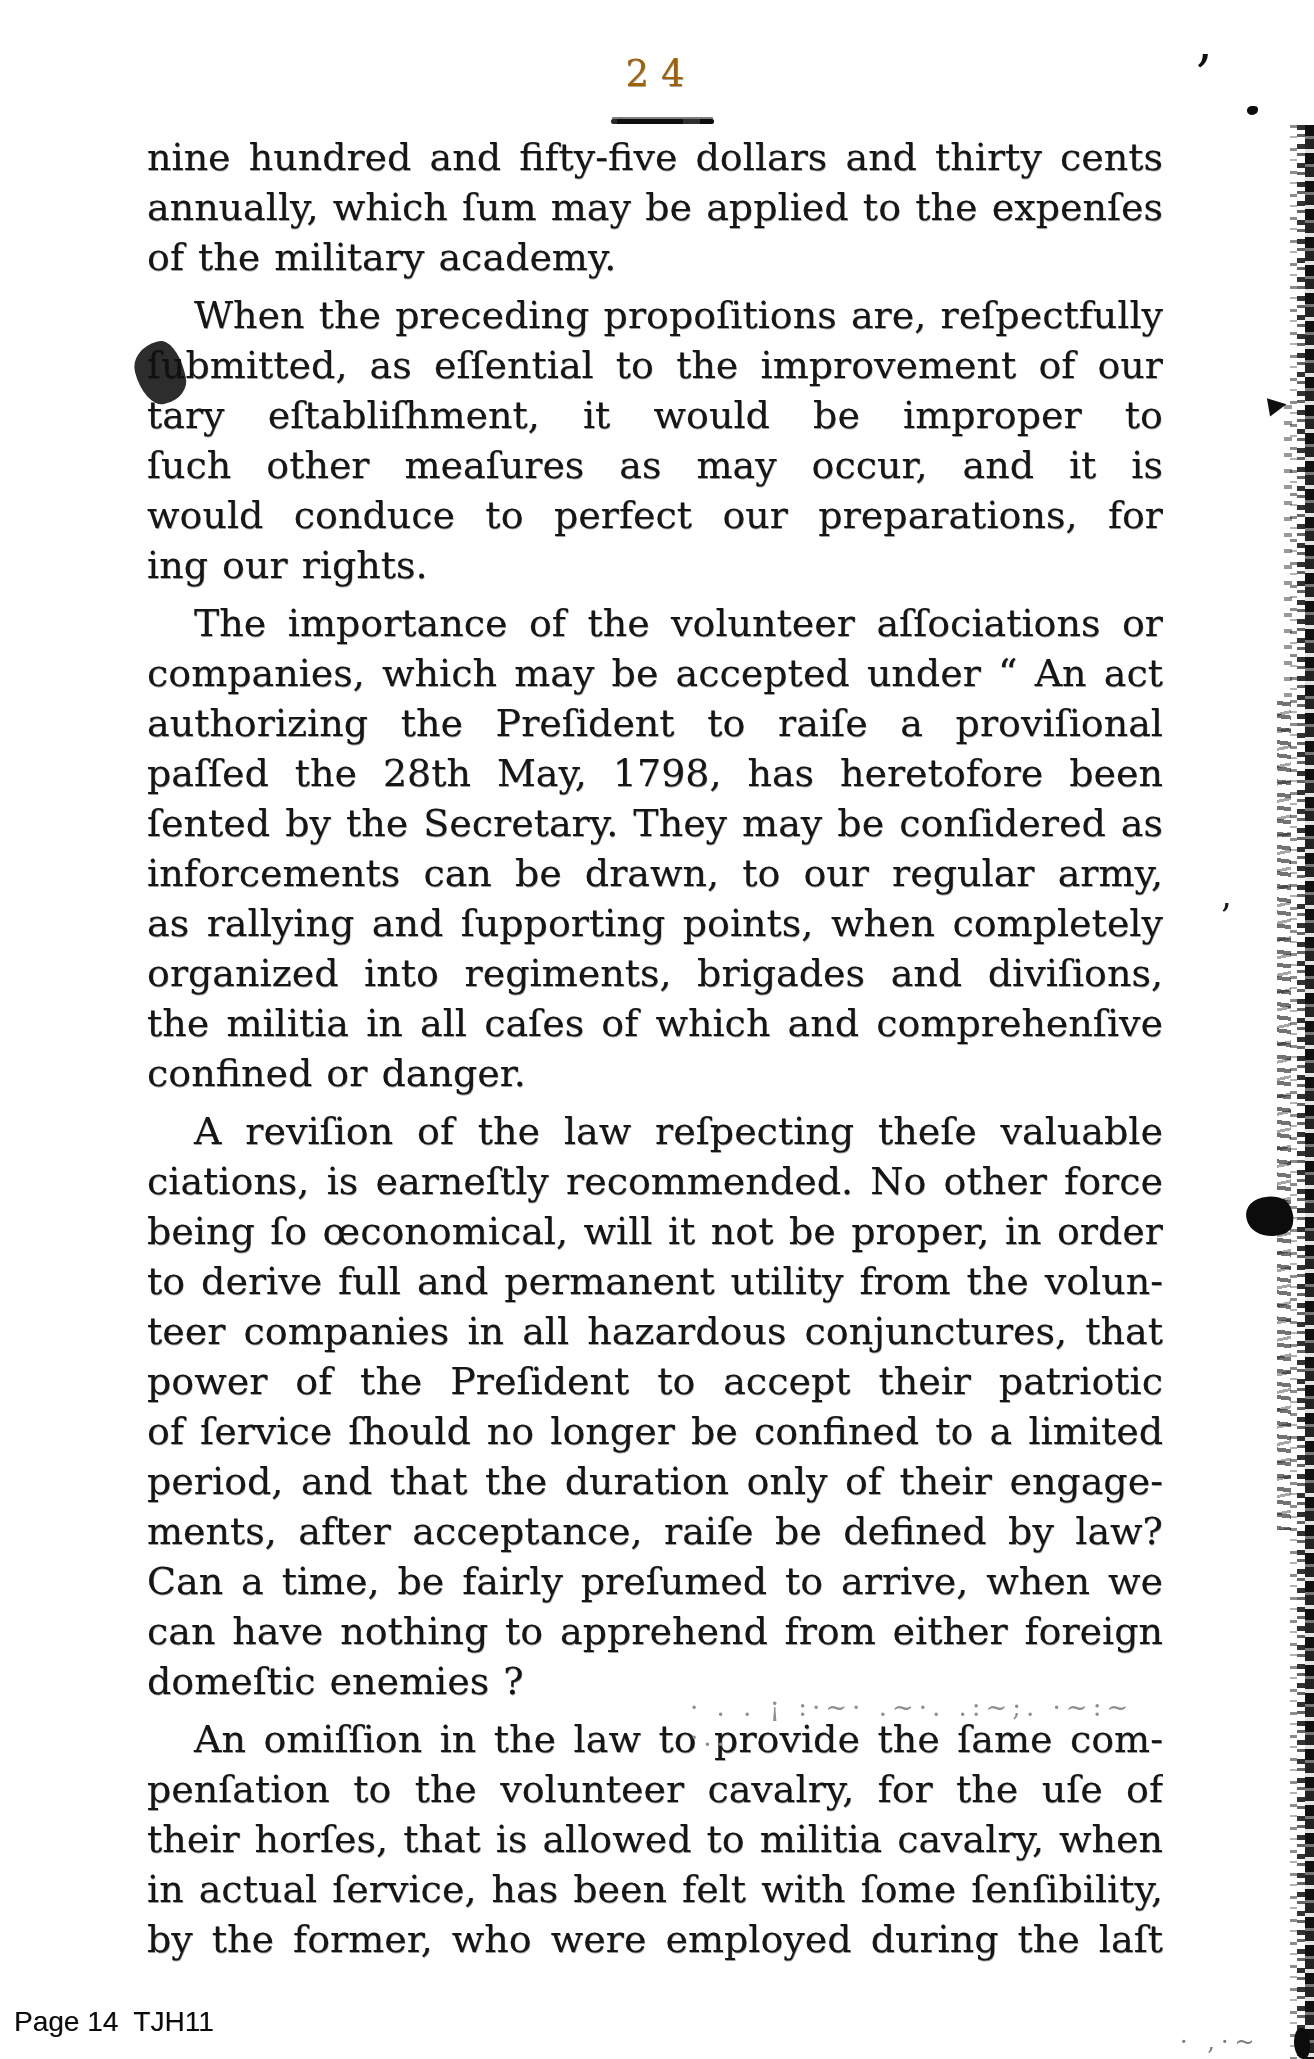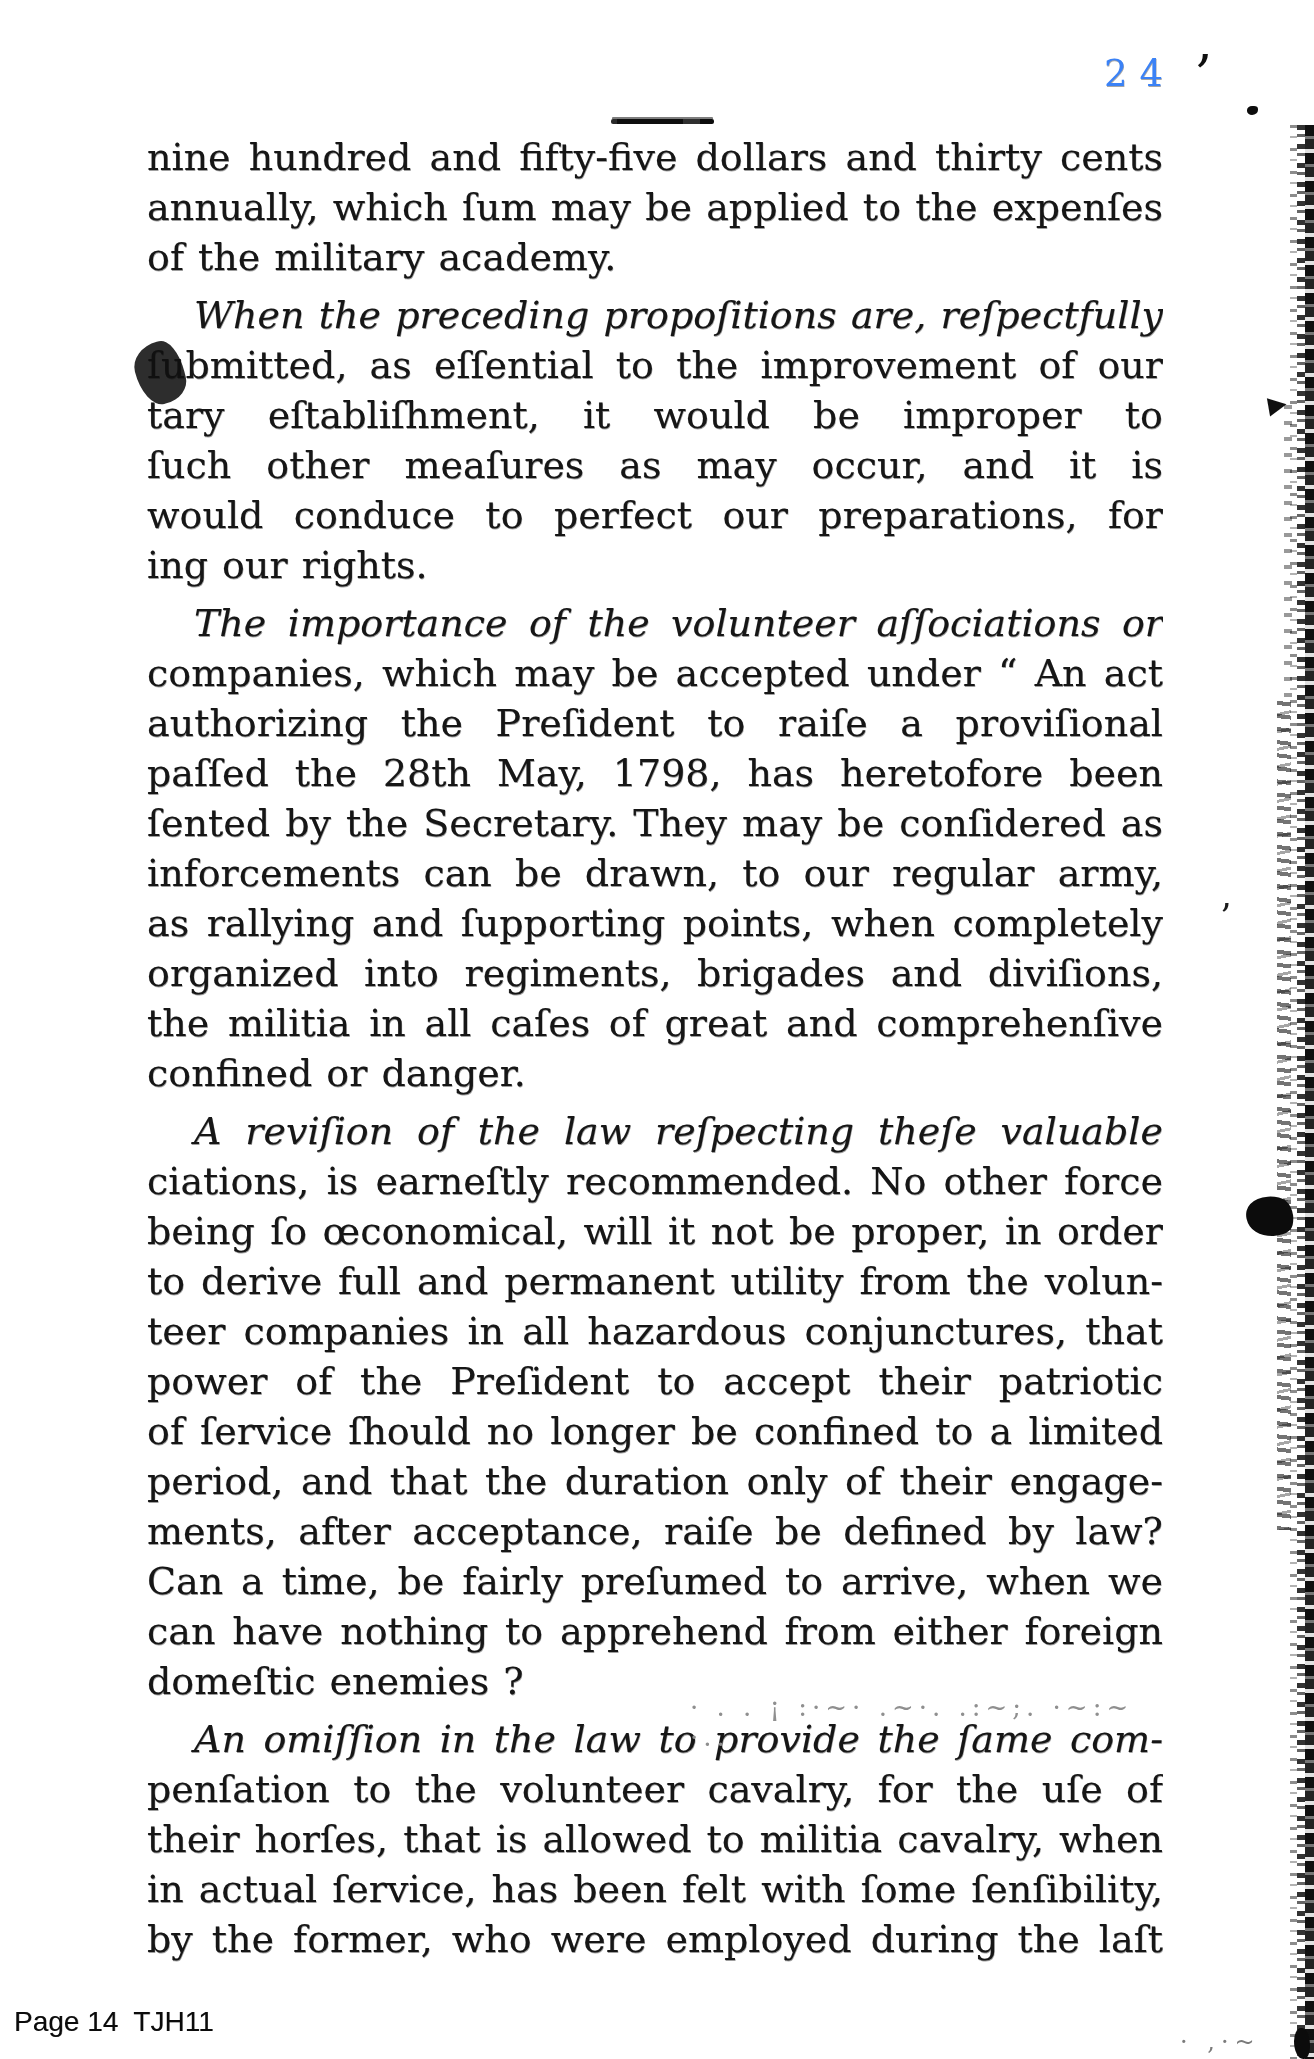--- a/index.html
+++ b/index.html
@@ -4,41 +4,41 @@
 <style>
   html,body { margin:0; padding:0; background:#ffffff; }
   .page {
     position:relative; width:1314px; height:2059px;
     background:#ffffff; overflow:hidden;
     font-family:"DejaVu Serif", serif; color:#161616;
   }
   
   .pagenum {
     position:absolute; left:147px; top:52px; width:1028px;
-    text-align:right; font-size:37px; letter-spacing:12px;
-    color:#3b82f6; text-shadow:0.6px 0.6px 0 rgba(0,0,0,.35);
+    text-align:center; font-size:37px; letter-spacing:12px;
+    color:#a16207; text-shadow:0.6px 0.6px 0 rgba(0,0,0,.35);
   }
   .pagerule {
     position:absolute; left:611px; top:119px; width:103px; height:5px;
     background:linear-gradient(to right,#2a2a2a 0 6%,#0e0e0e 6% 70%,#2f2f2f 70% 86%,#0c0c0c 86%);
     border-radius:2px;
     box-shadow:0 -3px 0 -1px rgba(20,20,20,.55);
   }
   
   .textblock {
     position:absolute; left:147px; top:132px; width:1028px;
     font-size:38px; line-height:50px; word-spacing:2px;
     text-shadow:0.5px 0.6px 0 rgba(0,0,0,.38), -0.3px 0 0 rgba(0,0,0,.18);
   }
   .para { margin:0 12px 8px 0; }
   .line {
     text-align:justify; text-align-last:justify;
     max-height:50px; overflow:hidden;
   }
-  .line.pfirst { text-indent:47px;font-style:italic; }
+  .line.pfirst { text-indent:47px; }
   .line.plast  { text-align-last:left; }
   
   .ink-blot {
     position:absolute; left:136px; top:342px; width:48px; height:62px;
     background:#101010; opacity:.88;
     border-radius:62% 38% 55% 45% / 40% 60% 35% 65%;
     transform:rotate(-14deg);
   }
   .edge-band {
     position:absolute; left:1290px; top:125px; width:24px; height:1934px;
@@ -115,21 +115,21 @@
 
     <div class="para">
       <div class="line pfirst">The importance of the volunteer aſſociations or</div>
       <div class="line">companies, which may be accepted under “ An act</div>
       <div class="line">authorizing the Preſident to raiſe a proviſional army,”</div>
       <div class="line">paſſed the 28th May, 1798, has heretofore been pre-</div>
       <div class="line">ſented by the Secretary.  They may be conſidered as</div>
       <div class="line">inforcements can be drawn, to our regular army, and</div>
       <div class="line">as rallying and ſupporting points, when completely</div>
       <div class="line">organized into regiments, brigades and diviſions, for</div>
-      <div class="line">the militia in all caſes of great and comprehenſive</div>
+      <div class="line">the militia in all caſes of which and comprehenſive</div>
       <div class="line plast">confined or danger.</div>
     </div>
 
     <div class="para">
       <div class="line pfirst">A reviſion of the law reſpecting theſe valuable aſſo-</div>
       <div class="line">ciations, is earneſtly recommended.  No other force</div>
       <div class="line">being ſo œconomical, will it not be proper, in order</div>
       <div class="line">to derive full and permanent utility from the volun-</div>
       <div class="line">teer companies in all hazardous conjunctures, that the</div>
       <div class="line">power of the Preſident to accept their patriotic offers</div>

